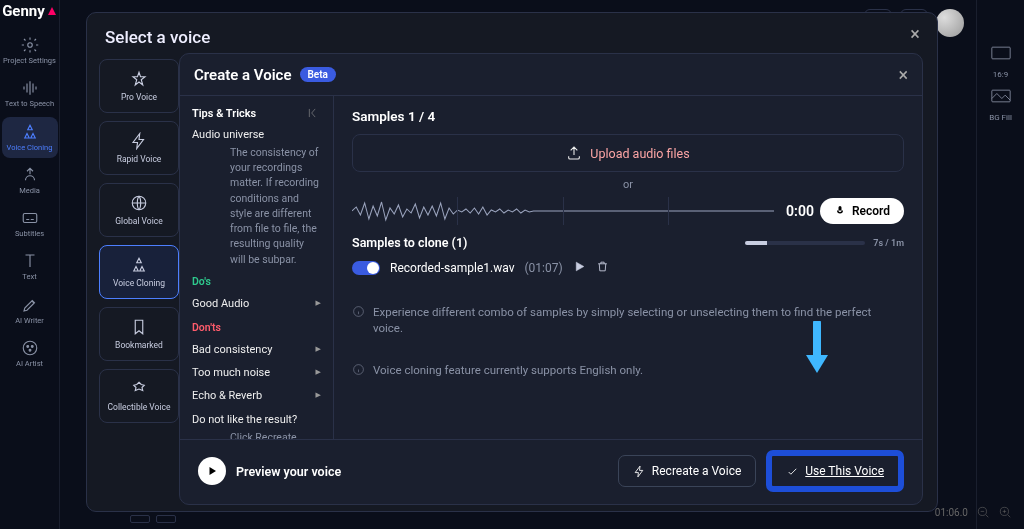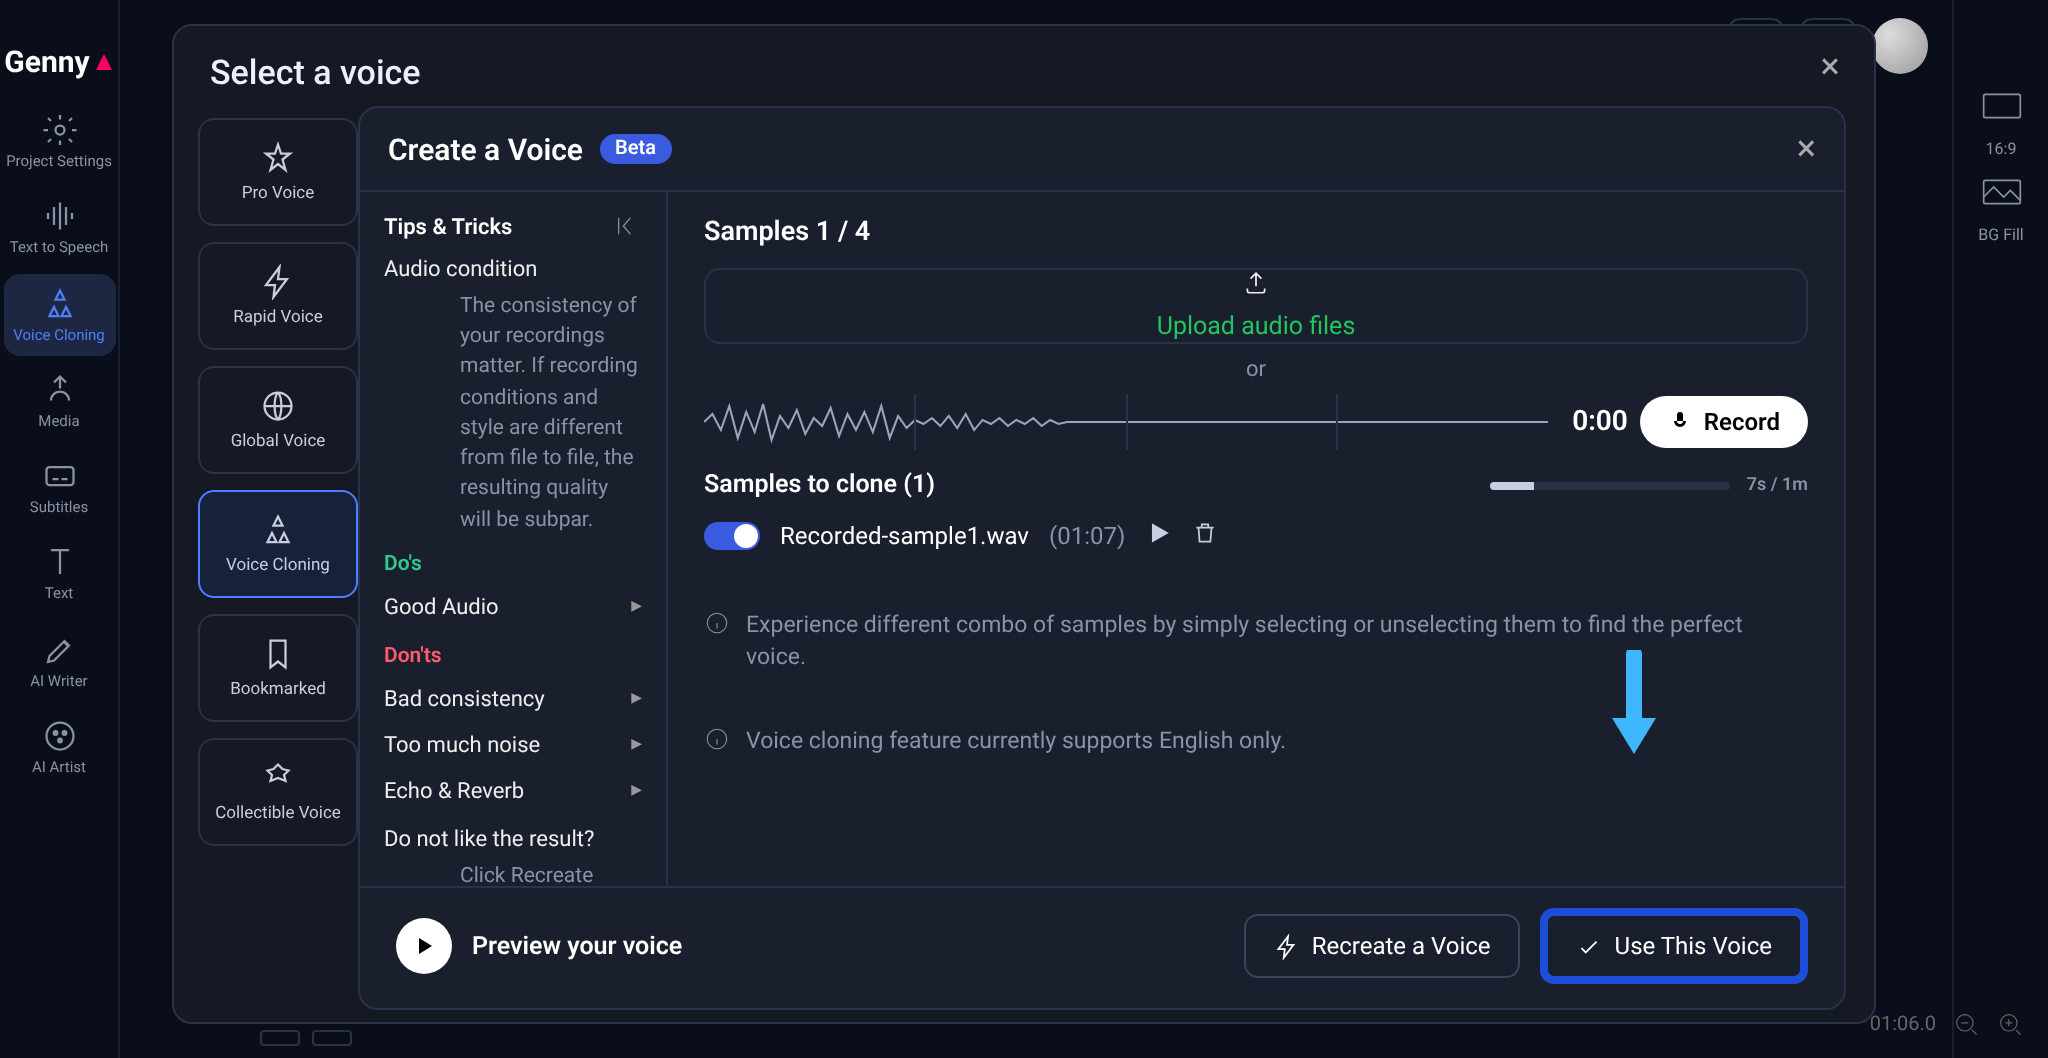--- a/index.html
+++ b/index.html
@@ -1,20 +1,20 @@
 <!DOCTYPE html>
 <html><head>
 <meta charset="utf-8">
 <style>
 * { margin:0; padding:0; box-sizing:border-box; font-family:-apple-system,BlinkMacSystemFont,"Segoe UI",Roboto,sans-serif; }
 body { width:1024px; height:529px; background:#0a0e1a; color:#fff; overflow:hidden; position:relative; }
 
 
 .app { position:absolute; inset:0; display:flex; }
-.left-rail { width:60px; background:#0a0e1a; border-right:1px solid #1a1f2e; display:flex; flex-direction:column; align-items:center; padding-top:22px; gap:2px; }
+.left-rail { width:60px; background:#0a0e1a; border-right:1px solid #1a1f2e; display:flex; flex-direction:column; align-items:center; padding-top:2px; gap:2px; }
 .brand { font-weight:700; font-size:15px; color:#fff; margin-bottom:8px; display:flex; align-items:center; }
 .brand svg { width:10px; height:10px; margin-left:2px; }
 .rail-item { width:56px; display:flex; flex-direction:column; align-items:center; padding:6px 0; border-radius:8px; cursor:pointer; color:#8a92a6; }
 .rail-item.active { background:#1e2742; color:#4d7fff; }
 .rail-item svg { width:18px; height:18px; stroke:currentColor; fill:none; stroke-width:1.5; }
 .rail-item span { font-size:7.5px; margin-top:3px; text-align:left; line-height:1.1; }
 .main-area { flex:1; position:relative; }
 .topbar { height:46px; display:flex; align-items:center; justify-content:flex-end; padding:0 12px; gap:8px; }
 .topbar .sq { width:28px; height:28px; border:1px solid #2a3148; border-radius:6px; display:flex; align-items:center; justify-content:center; }
 .topbar .avatar { width:28px; height:28px; border-radius:50%; background:radial-gradient(circle at 30% 30%,#ddd,#999); }
@@ -51,21 +51,21 @@
 .tips h4 { font-size:11px; font-weight:400; color:#eee; margin:6px 0 4px; }
 .tips p { font-size:10.5px; line-height:1.45; color:#8a92a6; margin-bottom:8px;margin-left:38px; }
 .tips .green { color:#2ec98d; font-size:10.5px; font-weight:600; margin:6px 0 4px; }
 .tips .red { color:#ff5c6c; font-size:10.5px; font-weight:600; margin:6px 0 4px; }
 .tip-row { display:flex; justify-content:space-between; align-items:center; padding:5px 0; font-size:11px; color:#eee; cursor:pointer; }
 .tip-row::after { content:"▶"; font-size:7px; color:#999; }
 
 
 .samples { flex:1; padding:12px 18px 0; display:flex; flex-direction:column; overflow:hidden; position:relative; }
 .samp-title { font-size:13.5px; font-weight:600; margin-bottom:10px; }
-.upload-box { border:1px solid #2a3148; border-radius:8px; height:38px; display:flex; align-items:center; justify-content:center; gap:8px; color:#22c55e; font-size:12.5px; cursor:pointer;flex-direction:column; }
+.upload-box { border:1px solid #2a3148; border-radius:8px; height:38px; display:flex; align-items:center; justify-content:center; gap:8px; color:#fca5a5; font-size:12.5px; cursor:pointer; }
 .upload-box svg { width:16px; height:16px; stroke:#eee; fill:none; stroke-width:1.6; }
 .or { text-align:center; font-size:11px; color:#8a92a6; margin:6px 0; }
 .read-box { border:1px solid #2a3148; border-radius:8px; padding:14px 34px 30px; position:relative; margin-bottom:8px; }
 .read-box p { text-align:center; font-size:16px; line-height:1.4; color:#eee; }
 .refresh { position:absolute; right:10px; bottom:8px; color:#8a92a6; cursor:pointer; }
 .refresh svg { width:14px; height:14px; stroke:currentColor; fill:none; stroke-width:1.8; }
 .wave-row { display:flex; align-items:center; gap:12px; margin-bottom:10px; }
 .wave { flex:1; height:28px; position:relative; }
 .wave svg { width:100%; height:100%; }
 .wave-grid { position:absolute; inset:0; display:flex; }
@@ -93,21 +93,21 @@
 .warn { display:flex; gap:8px; font-size:11.5px; color:#8a92a6; padding:6px 0; line-height:1.4;margin-top:14px; }
 .warn svg { width:13px; height:13px; stroke:#8a92a6; fill:none; flex-shrink:0; margin-top:1px; }
 
 .cp-footer { display:flex; align-items:center; padding:10px 18px 12px; gap:10px; border-top:1px solid #2a3148; }
 .preview-btn { display:flex; align-items:center; gap:10px; font-size:12.5px; font-weight:600; cursor:pointer; }
 .play-circle { width:28px; height:28px; background:#fff; border-radius:50%; display:flex; align-items:center; justify-content:center; }
 .play-circle svg { width:12px; height:12px; fill:#000; }
 .spacer { flex:1; }
 .foot-btn { border:1px solid #3a4458; border-radius:7px; padding:8px 14px; font-size:12px; display:flex; align-items:center; gap:6px; cursor:pointer; }
 .foot-btn svg { width:13px; height:13px; stroke:currentColor; fill:none; stroke-width:1.6; }
-.foot-btn.primary { border:4px solid #1d4ed8; }
+.foot-btn.primary { border:6px solid #1d4ed8;text-decoration:underline; }
 
 .arrow-hint { position:absolute; right:90px; bottom:58px; pointer-events:none; }
 .arrow-hint svg { width:30px; height:56px; }
 </style>
 </head>
 <body>
 
 <div class="app">
   <div class="left-rail">
     <div class="brand">
@@ -267,21 +267,21 @@
     </div>
     <div class="cp-body">
 
       <div class="tips">
         <div class="tips-head">
           <span>Tips &amp; Tricks</span>
           <svg viewBox="0 0 24 24">
               <path d="M14 5l-6 7 6 7M4 5v14"></path>
             </svg>
         </div>
-        <h4>Audio condition</h4>
+        <h4>Audio universe</h4>
         <p>The consistency of your recordings matter. If recording conditions and style are different from file to file, the resulting quality will be subpar.</p>
         <div class="green">Do's</div>
         <div class="tip-row">
             <span>Good Audio</span>
           </div>
         <div class="red">Don'ts</div>
         <div class="tip-row">
             <span>Bad consistency</span>
           </div>
         <div class="tip-row">

